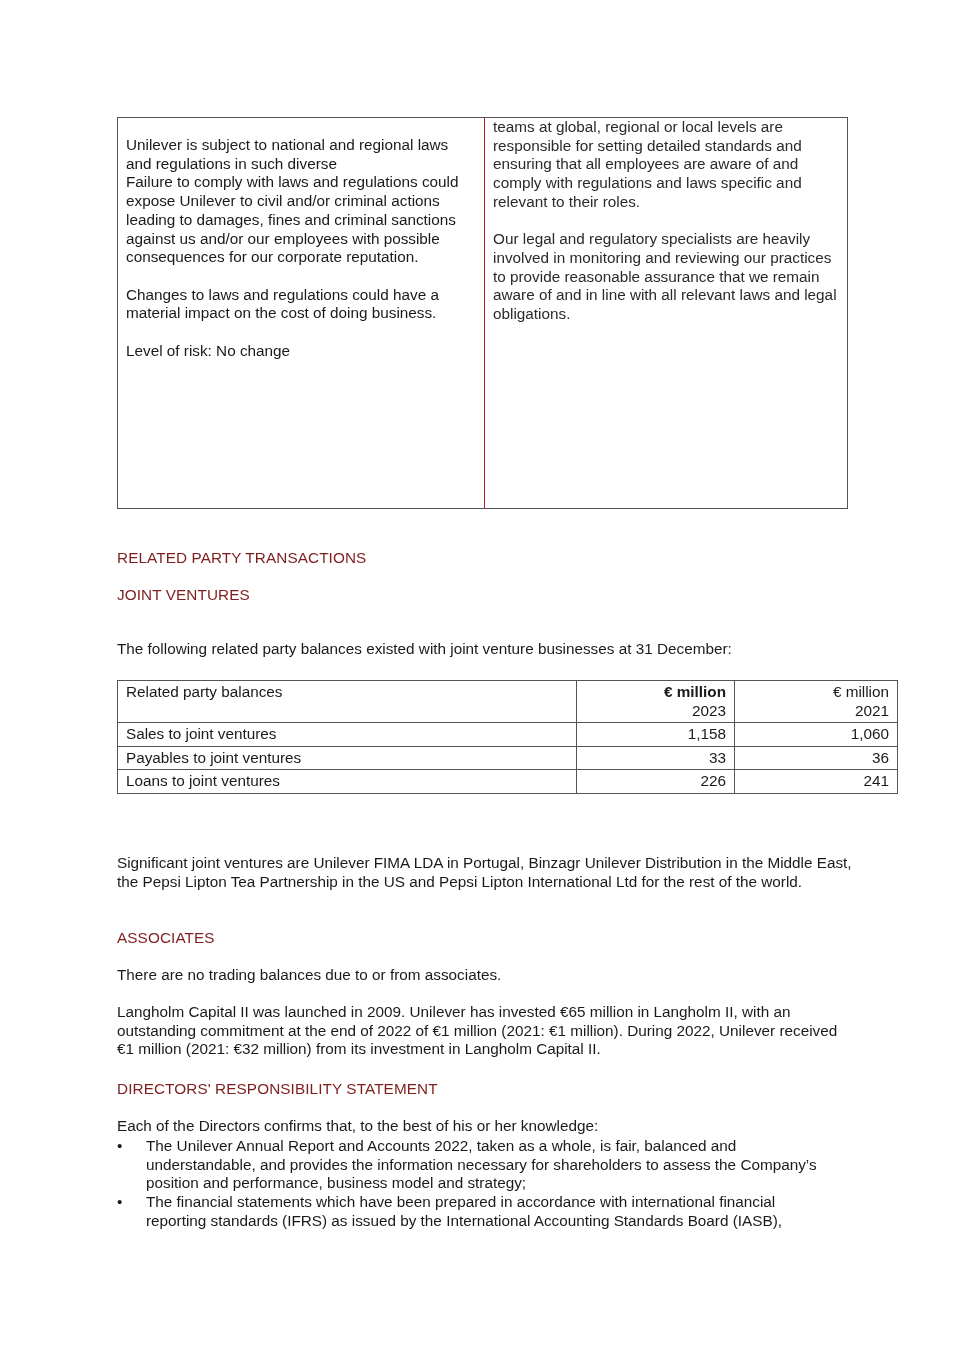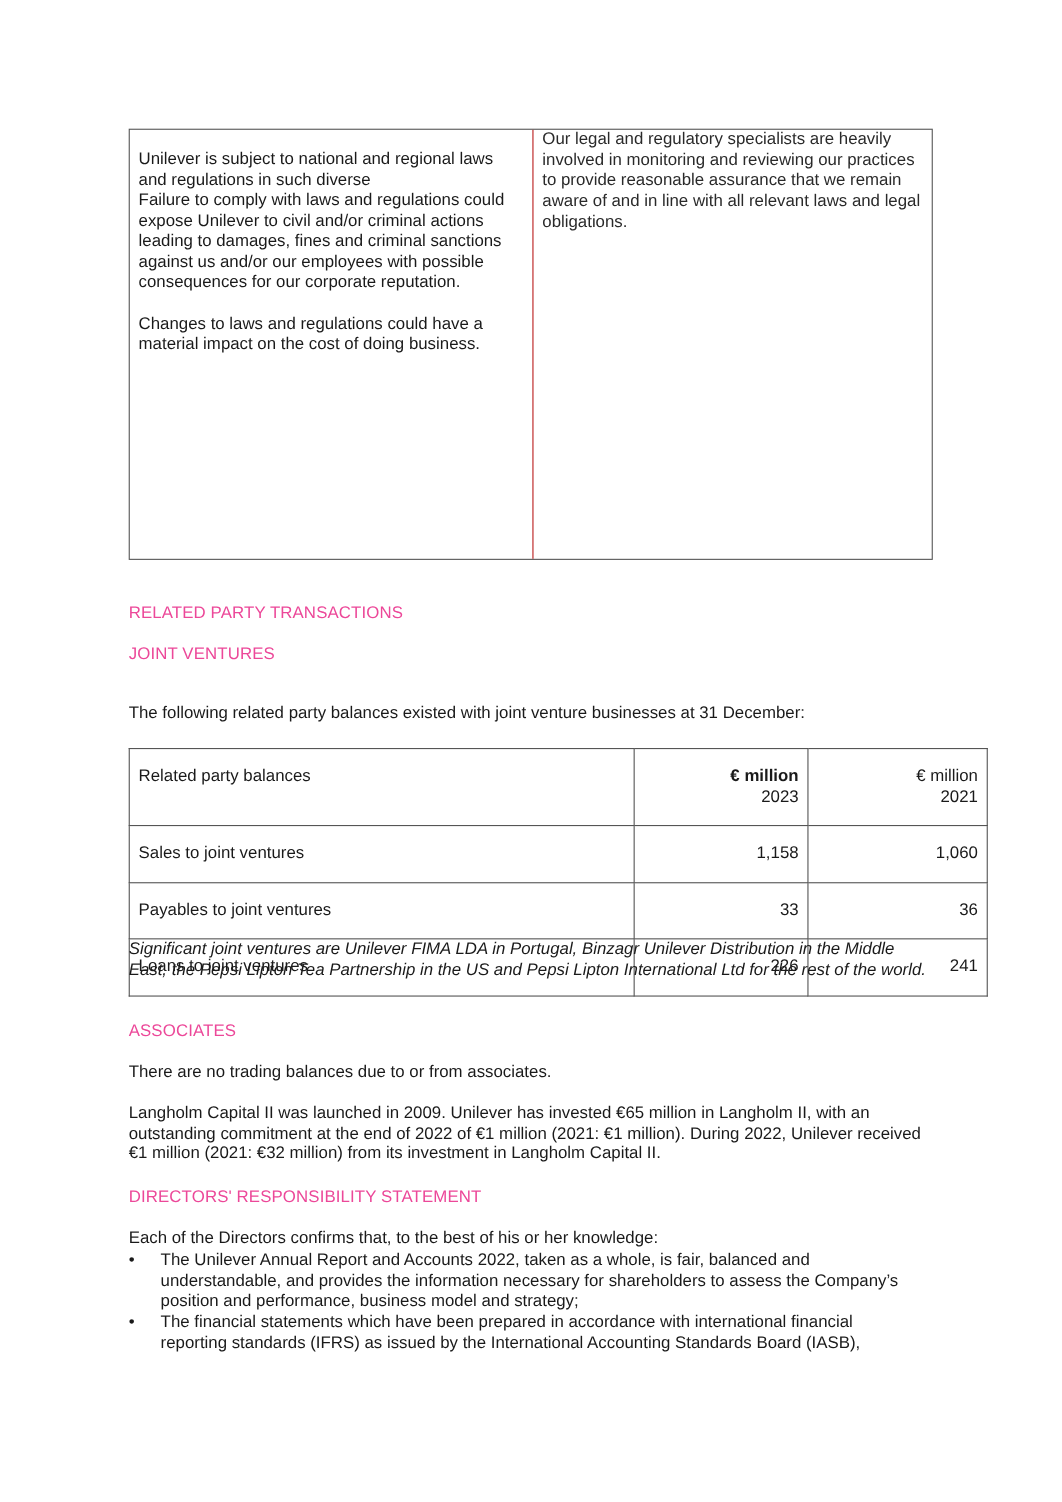--- a/index.html
+++ b/index.html
@@ -41,34 +41,34 @@
       padding: 0 8px 0 8px;
       color: #2a2a2a;
     }
     .para { margin: 0 0 18.7px 0; }
     .para:last-child { margin-bottom: 0; }
 
     .heading {
       left: 117px;
       font-size: 15.3px;
       letter-spacing: 0.1px;
-      color: #ec4899;
+      color: #7f1d1d;
     }
 
     
     .rp-table {
       left: 117px;
       top: 680px;
       width: 781px;
       border-collapse: collapse;
       font-size: 15.3px;
     }
     .rp-table td {
       border: 1px solid #555;
-      padding: 16px 8px;
+      padding: 2px 8px;
       line-height: 18.5px;
       height: 18.5px;
       vertical-align: top;
     }
     .rp-table td.c1 { width: 442px; }
     .rp-table td.c2 { width: 141px; text-align: right; }
     .rp-table td.c3 { text-align: right; }
     .bold { font-weight: bold; }
 
     .body-text {
@@ -96,22 +96,24 @@
     }
   </style>
 </head>
 <body>
 
 <div class="abs risk-table">
   <div class="risk-col-left">
     <div>Unilever is subject to national and regional laws and regulations in such diverse</div>
     <p class="para">Failure to comply with laws and regulations could expose Unilever to civil and/or criminal actions leading to damages, fines and criminal sanctions against us and/or our employees with possible consequences for our corporate reputation.</p>
     <p class="para">Changes to laws and regulations could have a material impact on the cost of doing business.</p>
+    <p class="para">Level of risk: No change</p>
   </div>
   <div class="risk-col-right">
+    <p class="para">teams at global, regional or local levels are responsible for setting detailed standards and ensuring that all employees are aware of and comply with regulations and laws specific and relevant to their roles.</p>
     <p class="para">Our legal and regulatory specialists are heavily involved in monitoring and reviewing our practices to provide reasonable assurance that we remain aware of and in line with all relevant laws and legal obligations.</p>
   </div>
 </div>
 
 <div class="abs heading" style="top:549px;">RELATED PARTY TRANSACTIONS</div>
 <div class="abs heading" style="top:586px;">JOINT VENTURES</div>
 <div class="abs body-text" style="top:628px;margin-top:12px;">The following related party balances existed with joint venture businesses at 31 December:</div>
 
 <table class="abs rp-table">
   <tbody>
@@ -137,21 +139,21 @@
     <td class="c3">36</td>
   </tr>
   <tr>
     <td class="c1">Loans to joint ventures</td>
     <td class="c2">226</td>
     <td class="c3">241</td>
   </tr>
 </tbody>
   </table>
 
-<div class="abs body-text" style="top:854px; width:735px;font-style:italic;">Significant joint ventures are Unilever FIMA LDA in Portugal, Binzagr Unilever Distribution in the Middle East, the Pepsi Lipton Tea Partnership in the US and Pepsi Lipton International Ltd for the rest of the world.</div>
+<div class="abs body-text" style="top:854px; width:735px;">Significant joint ventures are Unilever FIMA LDA in Portugal, Binzagr Unilever Distribution in the Middle East, the Pepsi Lipton Tea Partnership in the US and Pepsi Lipton International Ltd for the rest of the world.</div>
 <div class="abs heading" style="top:929px;">ASSOCIATES</div>
 <div class="abs body-text" style="top:966px;">There are no trading balances due to or from associates.</div>
 <div class="abs body-text" style="top:1003px; width:725px;">Langholm Capital II was launched in 2009. Unilever has invested €65 million in Langholm II, with an outstanding commitment at the end of 2022 of €1 million (2021: €1 million). During 2022, Unilever received €1 million (2021: €32 million) from its investment in Langholm Capital II.</div>
 <div class="abs heading" style="top:1080px;">DIRECTORS' RESPONSIBILITY STATEMENT</div>
 <div class="abs body-text" style="top:1117px;">Each of the Directors confirms that, to the best of his or her knowledge:</div>
 
 <ul class="abs bullets">
   <li>
     <span class="bullet-dot">•</span>
     <span>The Unilever Annual Report and Accounts 2022, taken as a whole, is fair, balanced and understandable, and provides the information necessary for shareholders to assess the Company’s position and performance, business model and strategy;</span>

